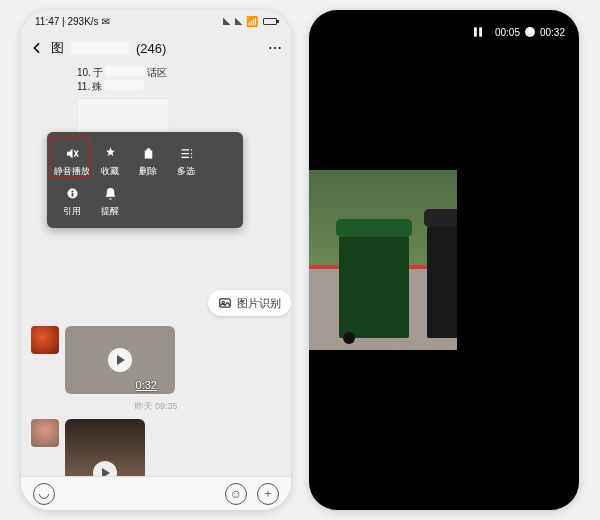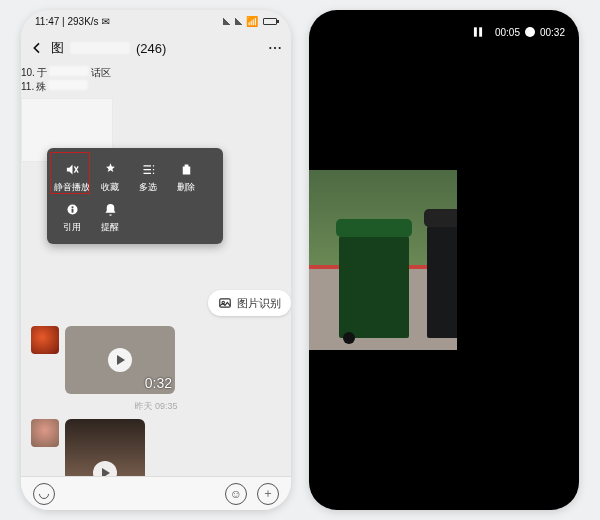--- a/index.html
+++ b/index.html
@@ -15,36 +15,36 @@
   .batt { display:inline-block; width:14px; height:7px; border:1px solid #333; border-radius:1px; position:relative;}
   .batt::after{content:"";position:absolute;right:-3px;top:1px;width:2px;height:3px;background:#333;}
 
   .titlebar { height:32px; background:#ededed; display:flex; align-items:center; padding:0 8px; font-size:13px; color:#111; gap:6px; }
   .titlebar .grow{flex:1;}
   .back-ic svg,.more-ic svg{width:16px;height:16px;display:block;}
   .title-blur{display:inline-block;width:60px;height:12px;background:#f5f5f5;border-radius:2px;filter:blur(1px);}
 
   .chat { position:relative; height: calc(100% - 54px); overflow:hidden; background:#ededed; }
 
-  .partial-list { margin-top:2px; font-size:10px; color:#222; line-height:14px; position:relative;}
+  .partial-list { margin-left:56px; margin-top:2px; font-size:10px; color:#222; line-height:14px; position:relative;}
   .partial-list .row{display:flex; gap:2px;}
   .partial-list .blur{display:inline-block;width:40px;height:10px;background:#f7f7f7;border-radius:2px;filter:blur(1px);}
   .partial-list .img-thumb{ margin-top:4px; width:92px; height:64px; background:#f5f5f5; border:1px solid #e9e9e9;}
 
-  .ctx-menu { position:absolute; left:26px; top:84px; width:176px; background:#4b4b4b; border-radius:6px; padding:10px 6px 6px; color:#fff; display:flex; flex-wrap:wrap; box-shadow:0 3px 10px rgba(0,0,0,.3);}
+  .ctx-menu { position:absolute; left:26px; top:68px; width:196px; background:#4b4b4b; border-radius:6px; padding:10px 6px 6px; color:#fff; display:flex; flex-wrap:wrap; box-shadow:0 3px 10px rgba(0,0,0,.3);}
   .ctx-item { width:38px; display:flex; flex-direction:column; align-items:center; gap:4px; font-size:9px; padding:4px 0;}
   .ctx-item svg{width:15px;height:15px;}
   .ctx-hl { position:absolute; left:3px; top:4px; width:40px; height:42px; border:1.5px solid #c02020; pointer-events:none;}
 
   .msg { position:relative; display:flex; gap:6px; padding:4px 10px;}
   .avatar { width:28px; height:28px; border-radius:4px; background:#777; flex:none; }
   .vbubble { position:relative; width:110px; height:68px; border-radius:6px; overflow:hidden; background:#9a938b;}
   .play { position:absolute; left:50%; top:50%; width:24px; height:24px; margin:-12px 0 0 -12px; border-radius:50%; background:rgba(255,255,255,.9); display:flex; align-items:center; justify-content:center;}
   .play::after{content:"";width:0;height:0;border-left:8px solid #555;border-top:5px solid transparent;border-bottom:5px solid transparent;margin-left:2px;}
-  .dur { position:absolute; right:3px; bottom:3px; font-size:14px; color:#fff; text-shadow:0 0 2px #000;}
+  .dur { position:absolute; right:18px; bottom:3px; font-size:11px; color:#fff; text-shadow:0 0 2px #000;text-decoration:underline;}
   .ts { text-align:center; font-size:9px; color:#aaa; padding:2px 0;}
 
   .recog-btn { position:absolute; right:0; top:226px; background:#fff; border-radius:14px; height:26px; padding:0 10px; display:flex; align-items:center; gap:5px; font-size:11px; color:#333; box-shadow:0 1px 3px rgba(0,0,0,.15);}
   .recog-btn svg{width:14px;height:14px;}
 
   .inputbar { position:absolute; left:0; right:0; bottom:0; height:34px; background:#f7f7f7; border-top:1px solid #ddd; display:flex; align-items:center; gap:10px; padding:0 12px;}
   .circ { width:22px;height:22px;border:1.3px solid #555;border-radius:50%;display:flex;align-items:center;justify-content:center;font-size:12px;color:#555;}
 
   
   .phone.right { background:#000; display:flex; flex-direction:row; }
@@ -135,31 +135,31 @@
           </svg>
         <span>静音播放</span>
       </div>
       <div class="ctx-item">
         <svg viewBox="0 0 24 24" fill="#fff">
             <path d="M12 2l2 5 5 .5-4 3.5 1.5 5L12 13l-4.5 3L9 11 5 7.5 10 7z"></path>
           </svg>
         <span>收藏</span>
       </div>
       <div class="ctx-item">
+        <svg viewBox="0 0 24 24" fill="#fff">
+            <path d="M6 7h12v13H6zM9 4h6v3H9z"></path>
+          </svg>
+        <span>删除</span>
+      </div>
+      <div class="ctx-item">
         <svg viewBox="0 0 24 24" stroke="#fff" stroke-width="2" fill="none">
             <path d="M4 6h12M4 12h12M4 18h12"></path>
             <path d="M19 6l2 0M19 12l2 0M19 18l2 0"></path>
           </svg>
         <span>多选</span>
-      </div>
-      <div class="ctx-item">
-        <svg viewBox="0 0 24 24" fill="#fff">
-            <path d="M6 7h12v13H6zM9 4h6v3H9z"></path>
-          </svg>
-        <span>删除</span>
       </div>
       <div class="ctx-item">
         <svg viewBox="0 0 24 24" fill="#fff">
             <circle cx="12" cy="12" r="8"></circle>
             <rect x="10.5" y="7" width="3" height="3" fill="#4b4b4b"></rect>
             <rect x="10.5" y="11" width="3" height="6" fill="#4b4b4b"></rect>
           </svg>
         <span>引用</span>
       </div>
       <div class="ctx-item">

